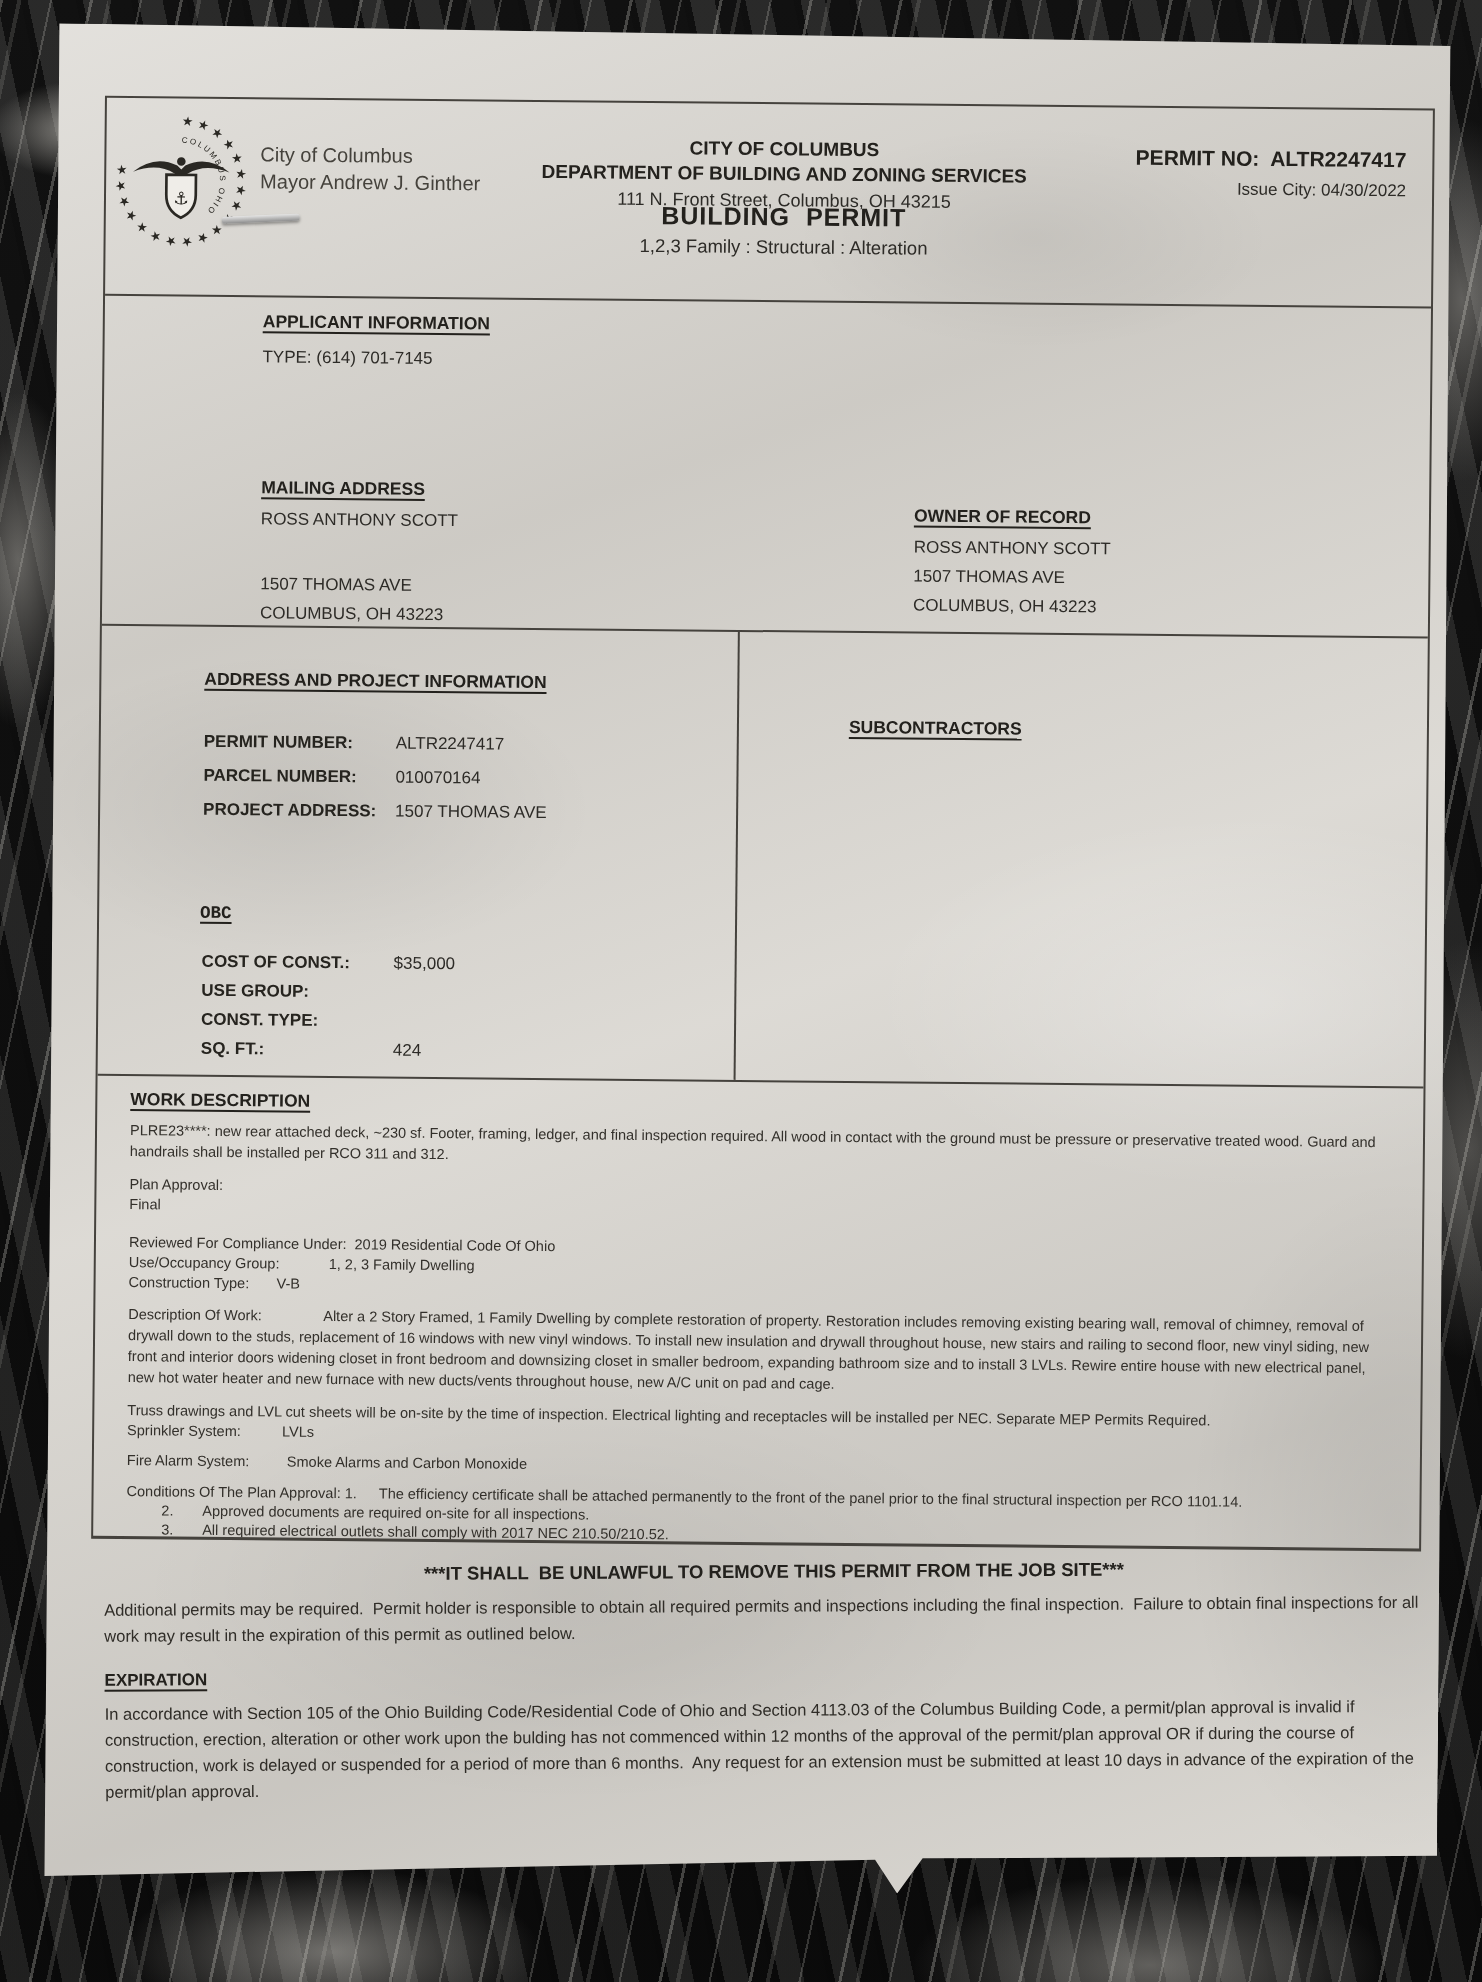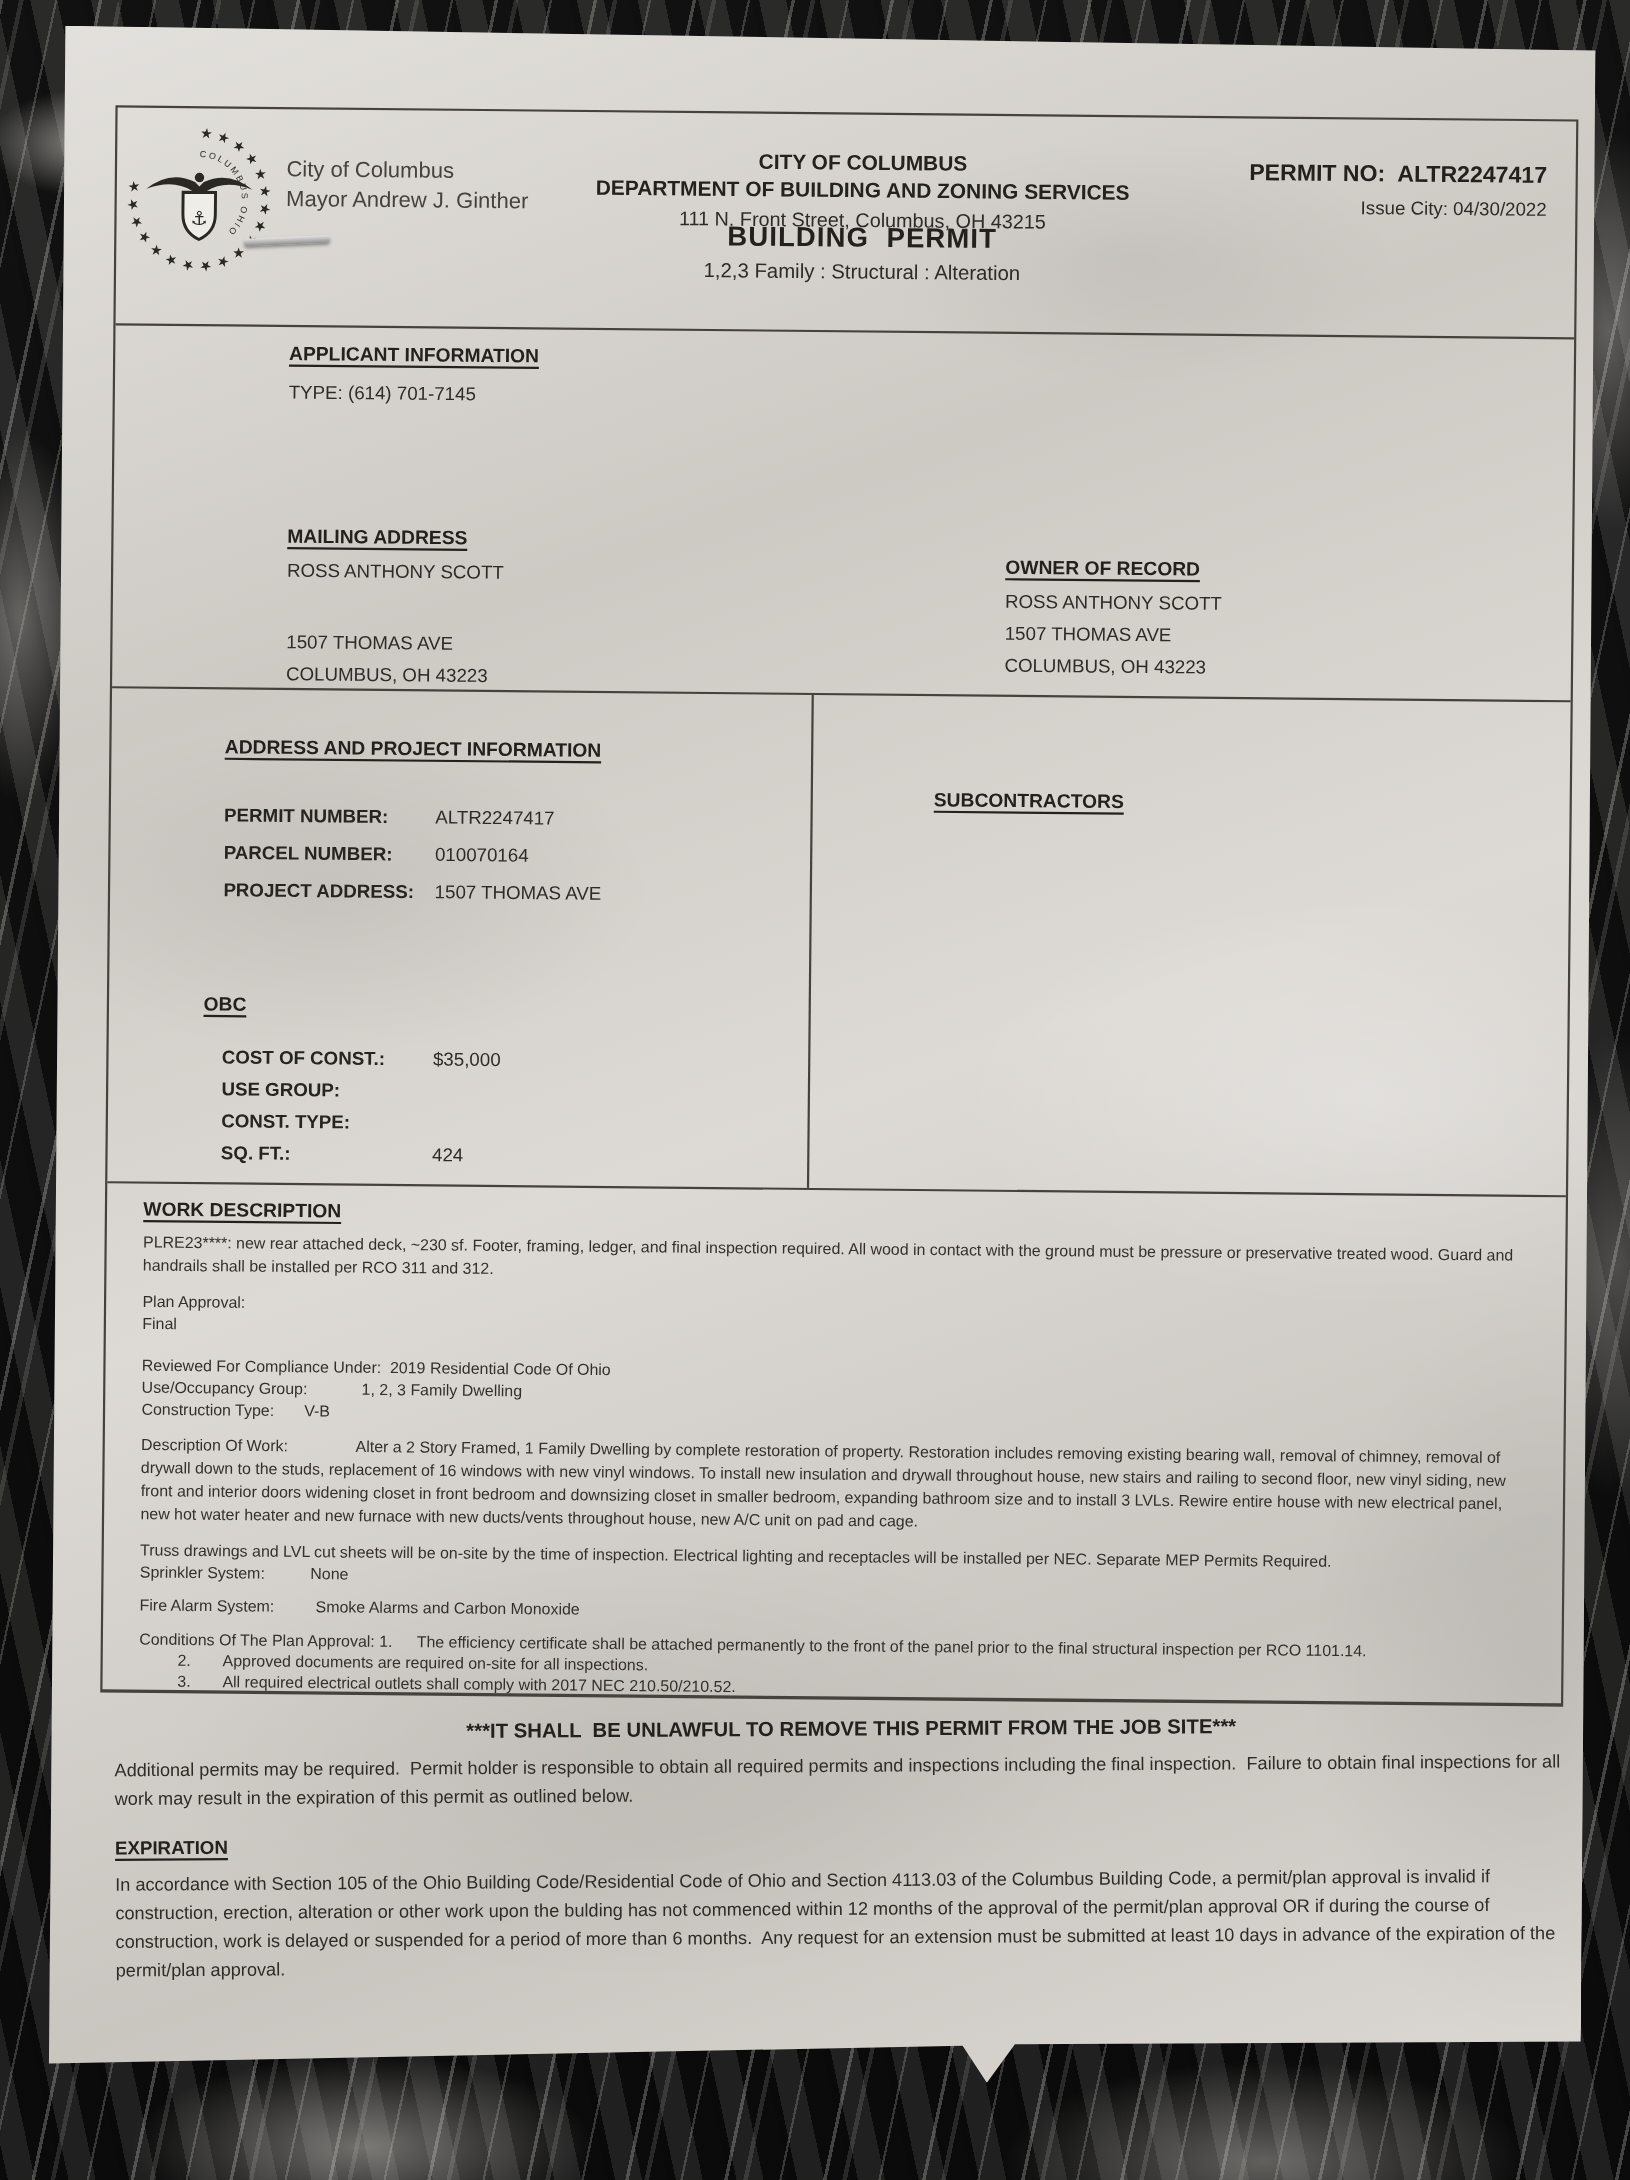--- a/index.html
+++ b/index.html
@@ -138,21 +138,21 @@
         <div class="colL">
           <div class="abs h" style="left:103px;top:42px;">ADDRESS AND PROJECT INFORMATION</div>
           <div class="abs kv proj-rows" style="left:103px;top:98px;">
             <div class="k">PERMIT NUMBER:</div>
             <div>ALTR2247417</div>
             <div class="k">PARCEL NUMBER:</div>
             <div>010070164</div>
             <div class="k">PROJECT ADDRESS:</div>
             <div>1507 THOMAS AVE</div>
           </div>
-          <div class="abs h" style="left:86px;top:276px;">OBC</div>
+          <div class="abs h" style="left:101px;top:276px;font-family:Liberation Mono, monospace;">OBC</div>
           <div class="abs kv obc-rows" style="left:103px;top:320px;">
             <div class="k">COST OF CONST.:</div>
             <div>$35,000</div>
             <div class="k">USE GROUP:</div>
             <div></div>
             <div class="k">CONST. TYPE:</div>
             <div></div>
             <div class="k">SQ. FT.:</div>
             <div>424</div>
           </div>
@@ -178,21 +178,21 @@
         <div class="wline">
           <span class="wlabel" style="min-width:148px;">Construction Type:</span><span>V-B</span>
         </div>
 
         <p class="desc">
           <span class="wlabel" style="min-width:195px;">Description Of Work:</span><span>Alter a 2 Story Framed, 1 Family Dwelling by complete restoration of property. Restoration includes removing existing bearing wall, removal of chimney, removal of drywall down to the studs, replacement of 16 windows with new vinyl windows. To install new insulation and drywall throughout house, new stairs and railing to second floor, new vinyl siding, new front and interior doors widening closet in front bedroom and downsizing closet in smaller bedroom, expanding bathroom size and to install 3 LVLs. Rewire entire house with new electrical panel, new hot water heater and new furnace with new ducts/vents throughout house, new A/C unit on pad and cage.</span>
         </p>
 
         <div class="wline" style="margin-top:12px;">Truss drawings and LVL cut sheets will be on-site by the time of inspection. Electrical lighting and receptacles will be installed per NEC. Separate MEP Permits Required.</div>
         <div class="wline">
-          <span class="wlabel" style="min-width:155px;">Sprinkler System:</span><span>None</span>
+          <span class="wlabel" style="min-width:155px;">Sprinkler System:</span><span>LVLs</span>
         </div>
         <div class="wline" style="margin-top:10px;">
           <span class="wlabel" style="min-width:160px;">Fire Alarm System:</span><span>Smoke Alarms and Carbon Monoxide</span>
         </div>
 
         <div class="cond">
           <div>
             <span class="wlabel" style="margin-right:22px;">Conditions Of The Plan Approval: 1.</span><span>The efficiency certificate shall be attached permanently to the front of the panel prior to the final structural inspection per RCO 1101.14.</span>
           </div>
           <div class="cond-item">

